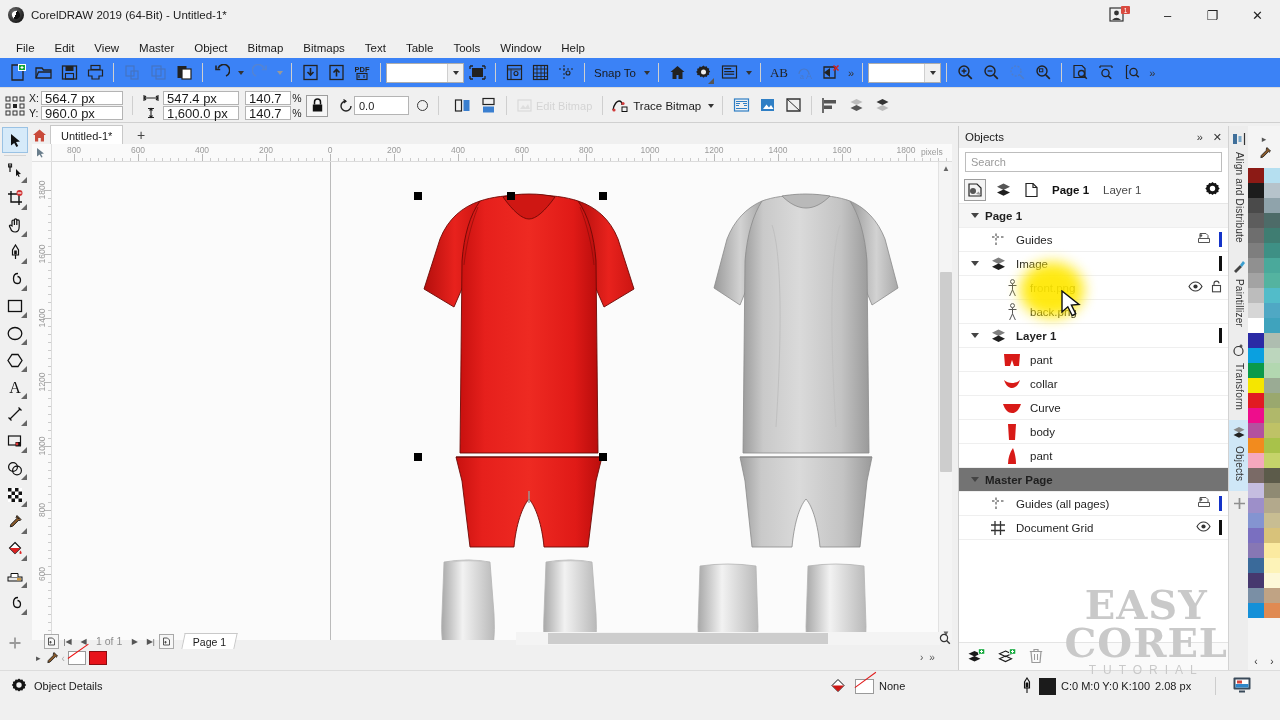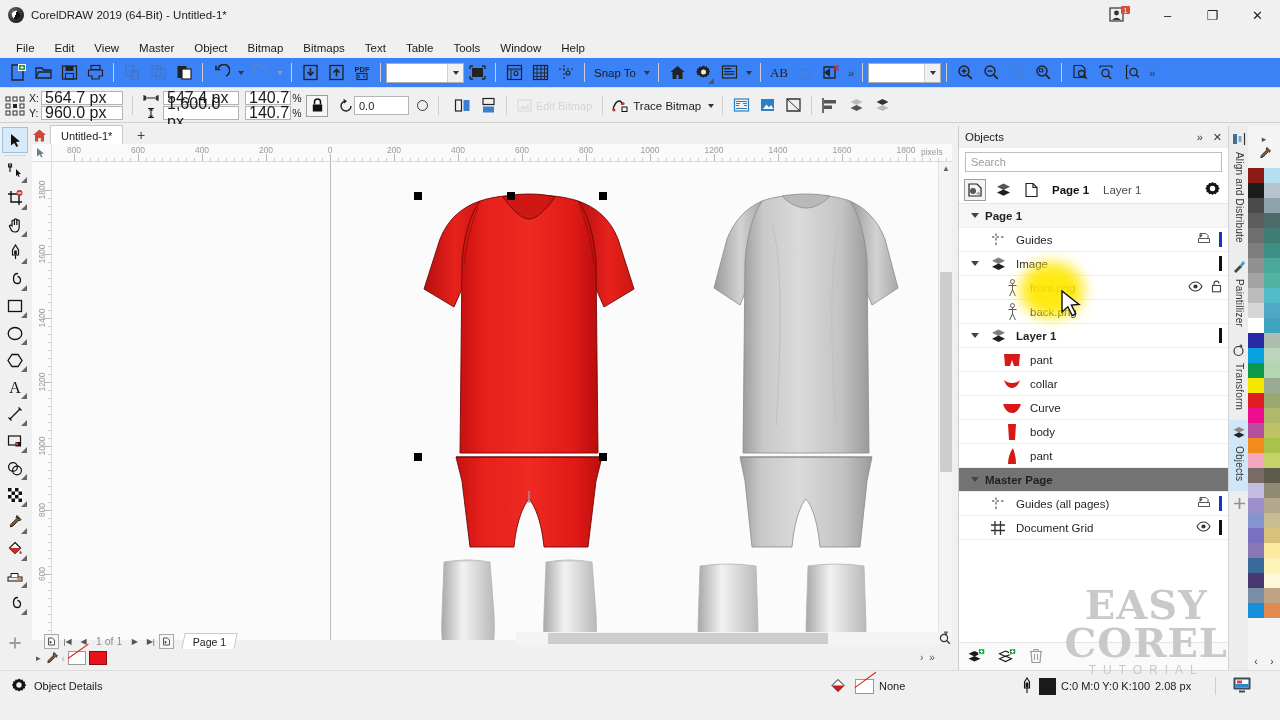--- a/index.html
+++ b/index.html
@@ -65,21 +65,21 @@
   .prop-bar{
     position:absolute;left:0;top:89px;width:1280px;height:34px;
     background:#f0f0f0;display:flex;align-items:center;padding-left:4px;
     border-bottom:1px solid #d0d0d0;
   }
   .xy-wrap{display:flex;align-items:center;}
   .xy-grid{width:22px;height:24px;margin-right:3px;}
   .xy-fields{display:flex;flex-direction:column;gap:1px;}
   .xy-row{display:flex;align-items:center;height:14px;}
   .xy-row .lbl{width:12px;font-size:10.5px;}
-  .fld{border:1px solid #b4b4b4;background:#fff;height:14px;font-size:16px;
+  .fld{border:1px solid #b4b4b4;background:#fff;height:14px;font-size:13px;
        display:flex;align-items:center;padding:0 3px;font-family:"Liberation Sans",sans-serif;}
   .w82{width:82px;} .w76{width:76px;} .w46{width:46px;}
   .pct{font-size:10.5px;width:12px;text-align:center;}
   .lockbtn{width:22px;height:22px;border:1px solid #9d9d9d;background:#f6f6f6;
     display:flex;align-items:center;justify-content:center;margin-left:3px;}
   .rot-wrap{display:flex;align-items:center;margin-left:10px;}
   .rot-fld{width:55px;height:19px;border:1px solid #b4b4b4;background:#fff;font-size:11px;
            display:flex;align-items:center;padding:0 4px;}
   .circ{width:11px;height:11px;border:1.4px solid #3a3a3a;border-radius:50%;margin-left:8px;}
   .pb-txt{font-size:11.5px;}

